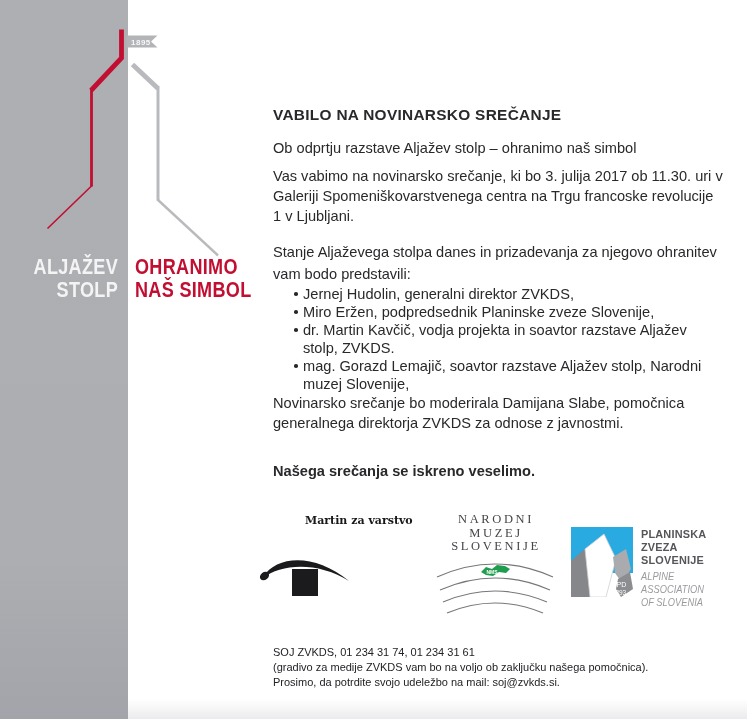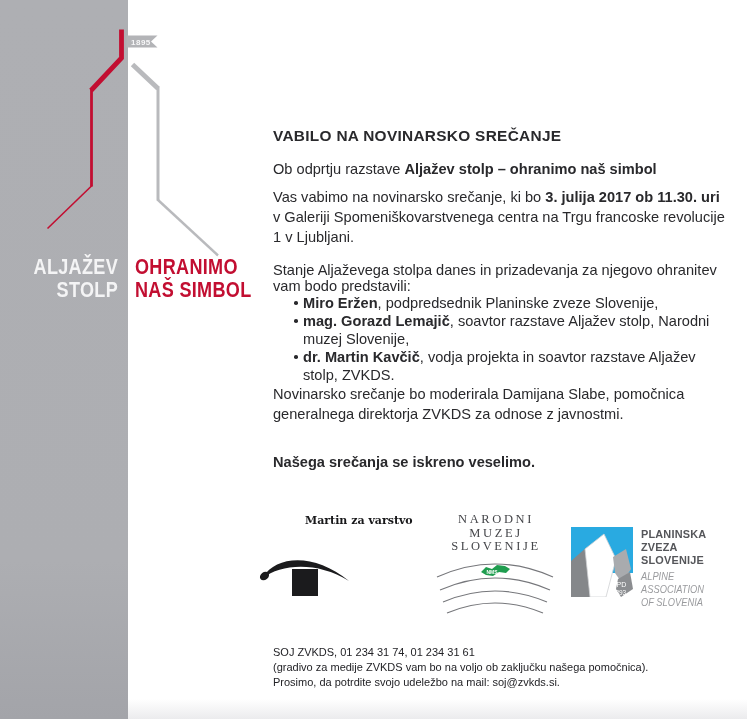--- a/index.html
+++ b/index.html
@@ -25,28 +25,28 @@
     transform:scaleX(.82); transform-origin:100% 0;
   }
   .brand-sub {
     position:absolute; top:256px; left:135px; text-align:left;
     color:var(--accent-red,#c20e31); font-weight:bold; font-size:22px; line-height:22.5px;
     letter-spacing:.4px; white-space:nowrap;
     transform:scaleX(.82); transform-origin:0 0;
   }
 
   .content {
-    position:absolute; left:273px; top:128px; width:452px;
+    position:absolute; left:273px; top:107px; width:452px;
     font-size:14.6px; line-height:20px;
   }
   .heading { font-size:15.4px; line-height:16px; font-weight:bold; letter-spacing:.3px; }
   .content p { margin:15px 0 0; }
   p.invite { margin-top:8px; }
-  p.presenters-intro { margin-top:15px; line-height:16px; }
-  .b { font-weight:bold; }
+  p.presenters-intro { margin-top:15px; line-height:22px; }
+  .b { font-weight:normal; }
   ul.presenters { margin:0; padding:0; list-style:none; line-height:18px; }
   ul.presenters li { position:relative; padding-left:30px; }
   ul.presenters li::before {
     content:""; position:absolute; left:21px; top:7px;
     width:3.6px; height:3.6px; border-radius:50%; background:var(--text-dark,#29292c);
   }
   p.moderator { margin-top:0; }
   p.closing { margin-top:28px; font-weight:bold; }
 
   
@@ -114,23 +114,24 @@
   <div class="content">
     <div class="heading">VABILO NA NOVINARSKO SREČANJE</div>
 
     <p><span>Ob odprtju razstave </span><span class="b">Aljažev stolp – ohranimo naš simbol</span></p>
 
     <p class="invite"><span>Vas vabimo na novinarsko srečanje, ki bo </span><span class="b">3. julija 2017 ob 11.30. uri</span><span> v Galeriji Spomeniškovarstvenega centra na Trgu francoske revolucije 1 v Ljubljani.</span></p>
 
     <p class="presenters-intro">Stanje Aljaževega stolpa danes in prizadevanja za njegovo ohranitev vam bodo predstavili:</p>
 
     <ul class="presenters">
+      <li><span class="b">Jernej Hudolin</span><span>, generalni direktor ZVKDS,</span></li>
       <li><span class="b">Miro Eržen</span><span>, podpredsednik Planinske zveze Slovenije,</span></li>
+      <li><span class="b">dr. Martin Kavčič</span><span>, vodja projekta in soavtor razstave Aljažev stolp, ZVKDS.</span></li>
       <li><span class="b">mag. Gorazd Lemajič</span><span>, soavtor razstave Aljažev stolp, Narodni muzej Slovenije,</span></li>
-      <li><span class="b">dr. Martin Kavčič</span><span>, vodja projekta in soavtor razstave Aljažev stolp, ZVKDS.</span></li>
     </ul>
 
     <p class="moderator">Novinarsko srečanje bo moderirala Damijana Slabe, pomočnica generalnega direktorja ZVKDS za odnose z javnostmi.</p>
     <p class="closing">Našega srečanja se iskreno veselimo.</p>
   </div>
 
   <div class="zvkds-text">
     <div>Martin za varstvo</div>
   </div>
   <svg class="zvkds-mark" width="100" height="55" viewBox="0 0 100 55">

